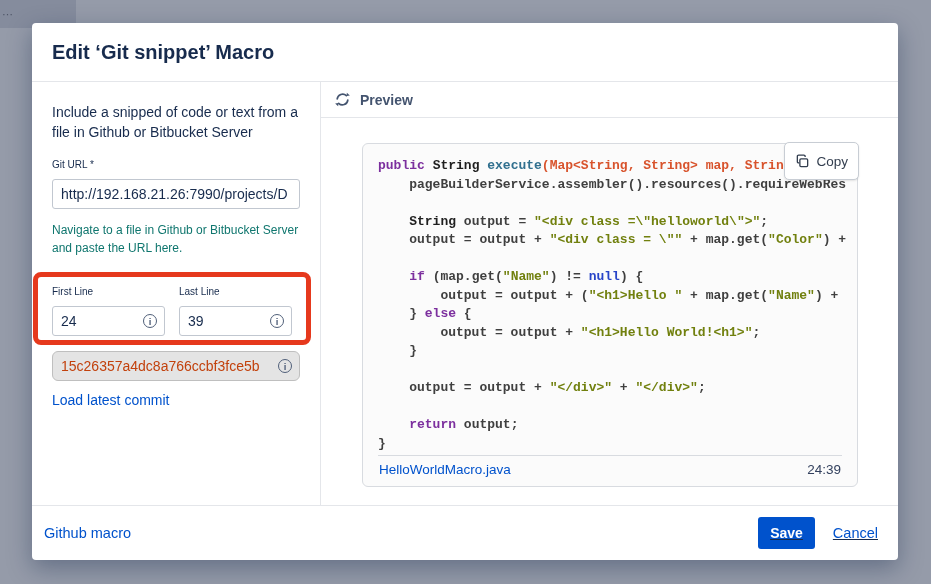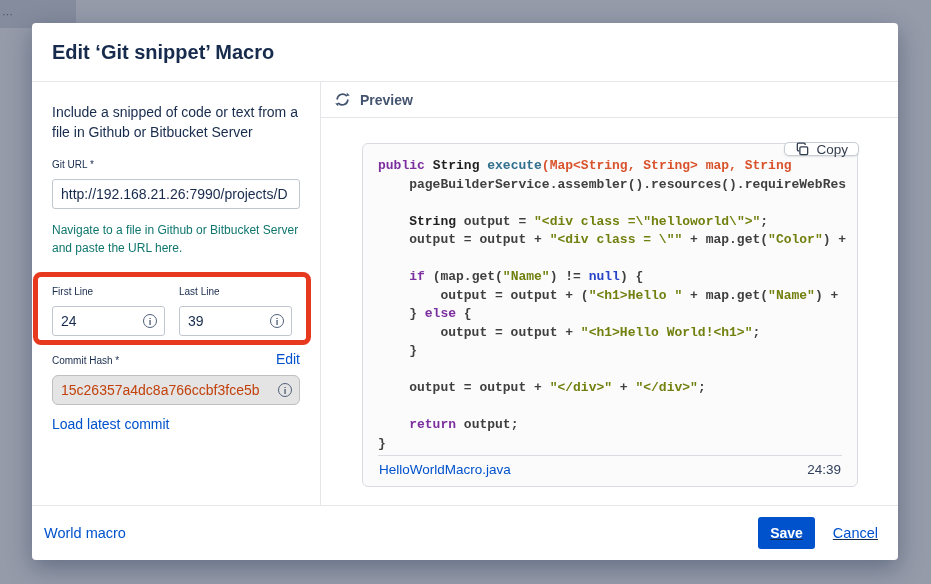--- a/index.html
+++ b/index.html
@@ -92,21 +92,21 @@
   .tok-s { color:#71800e; }
   .tok-n { color:#2744c8; }
   .tok-p { color:#3f3f3f; }
   .code-footer {
     flex:none; margin:0 15px; border-top:1px solid #d8dbe0;
     display:flex; justify-content:space-between; align-items:center;
     padding:6px 1px 9px; font-size:13.5px;
   }
   .code-range { color:#33415e; }
   .copy-btn {
-    position:absolute; top:-2px; right:-2px; height:14px;
+    position:absolute; top:-2px; right:-2px; height:38px;
     background:#fff; border:1px solid #c8cdd4; border-radius:5px;
     display:flex; align-items:center; gap:6px; padding:0 10px;
     font-size:13.5px; color:#333e4f; cursor:pointer;
     box-shadow:0 1px 2px rgba(0,0,0,.10);
     font-family:"Liberation Sans",sans-serif;
   }
 
   
   .dialog-footer {
     flex:none; height:54px; display:flex; align-items:center;
@@ -159,24 +159,20 @@
         <div class="line-col">
           <div class="field-label">Last Line</div>
           <div class="input-wrap">
             <input class="text-input with-icon" type="text" value="39" style="">
             <span class="info-badge">i</span>
           </div>
         </div>
       </div>
 
       <div class="commit-field">
-        <div class="label-row">
-          <div class="field-label">Commit Hash *</div>
-          <a class="link edit-link">Edit</a>
-        </div>
         <div class="input-wrap">
           <input class="text-input with-icon disabled" type="text" readonly="" value="15c26357a4dc8a766ccbf3fce5b" style="">
           <span class="info-badge">i</span>
         </div>
         <a class="link load-link">Load latest commit</a>
       </div>
     </div>
 
     <div class="preview-panel">
       <div class="preview-header">
@@ -204,20 +200,20 @@
           <div class="code-footer">
             <a class="link">HelloWorldMacro.java</a>
             <span class="code-range">24:39</span>
           </div>
         </div>
       </div>
     </div>
   </div>
 
   <div class="dialog-footer">
-    <a class="link select-macro">World macro</a>
+    <a class="link select-macro">Github macro</a>
     <div class="footer-actions">
       <button class="save-btn">Save</button>
       <a class="link cancel-link">Cancel</a>
     </div>
   </div>
 
 </div>
 
 </body></html>

